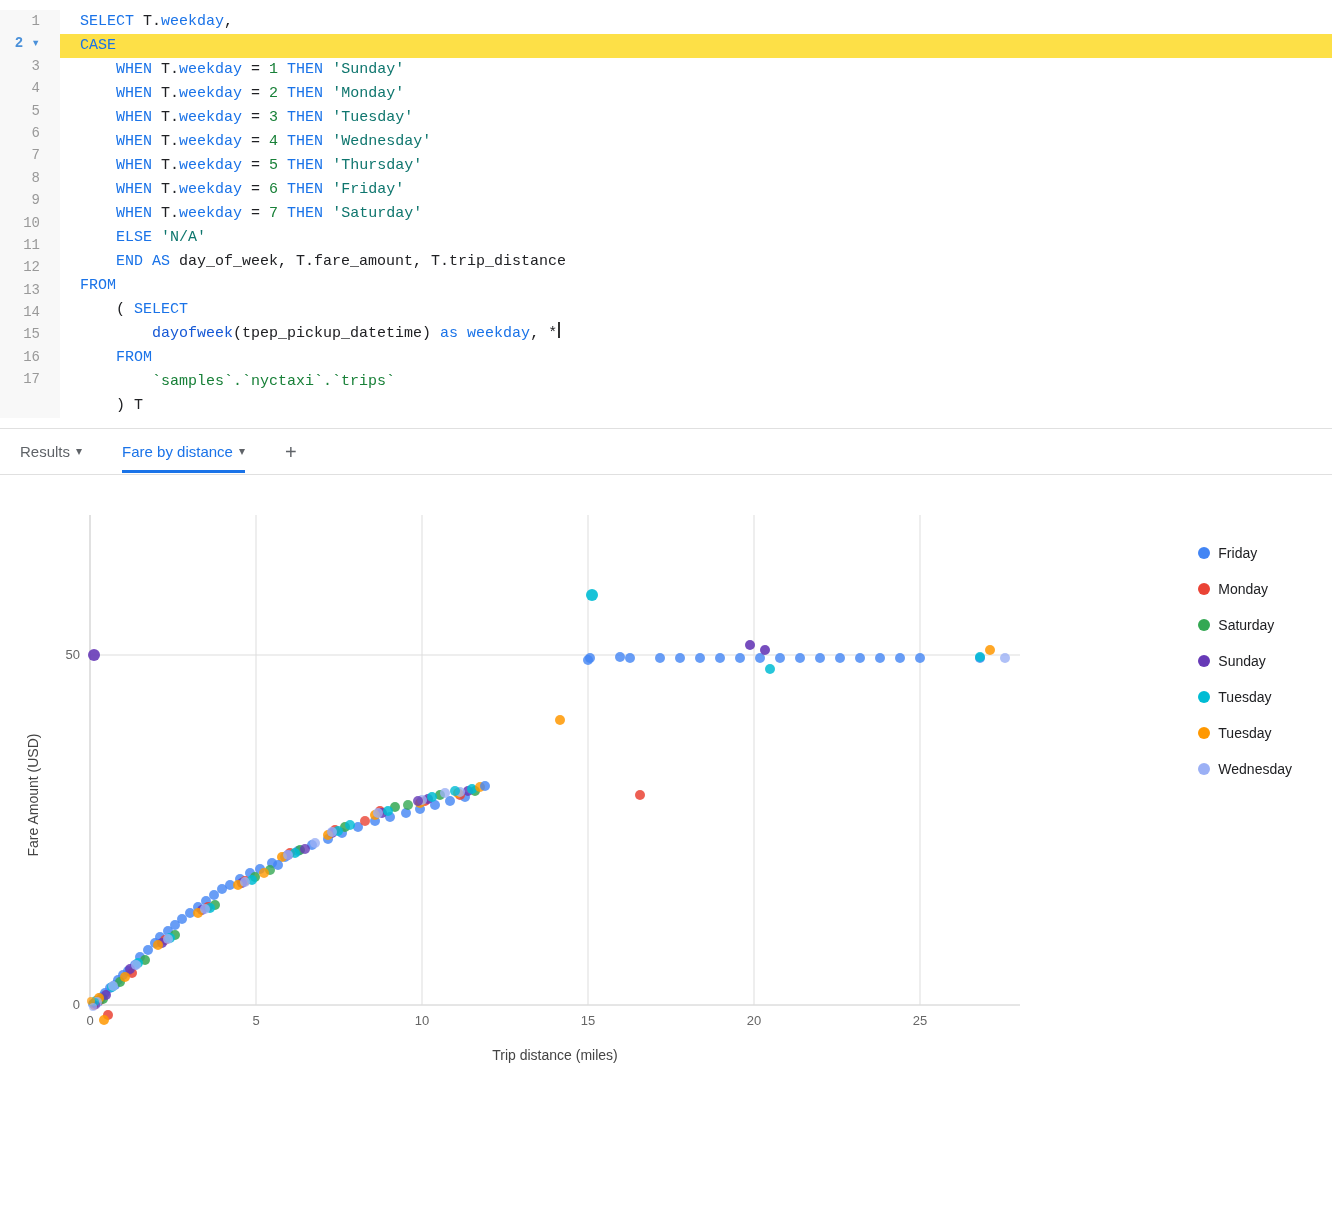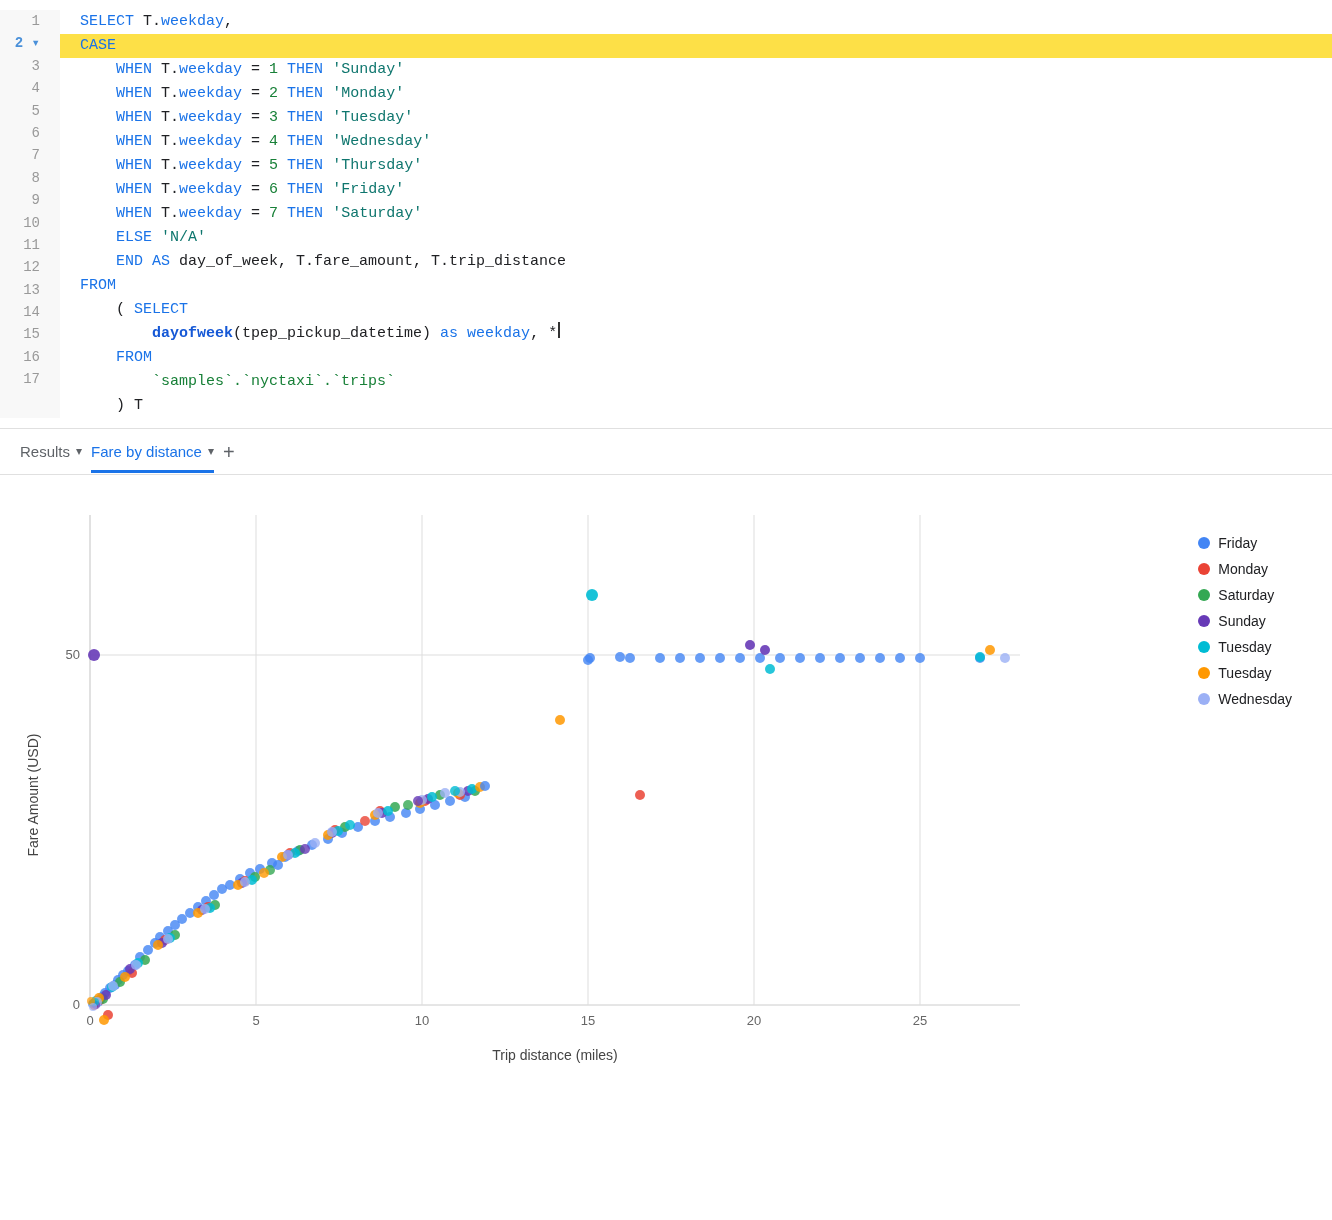--- a/index.html
+++ b/index.html
@@ -64,38 +64,38 @@
       padding-left: 20px;
       margin-right: -20px;
       padding-right: 20px;
     }
 
     
     .kw { color: #1a73e8; font-weight: normal; } 
     .str { color: #0f766e; } 
     .num { color: #188038; } 
     .field { color: #1a73e8; } 
-    .fn { color: #1558d6; font-weight: bold; } 
+    .fn { color: #1558d6; } 
     .tbl { color: #188038; } 
     .plain { color: #202124; }
     .alias { color: #1a73e8; }
     .caret { display: inline-block; width: 2px; height: 16px; background: #333; vertical-align: middle; margin-left: 1px; animation: blink 1s infinite; }
     @keyframes blink { 0%,100%{opacity:1} 50%{opacity:0} }
 
     
     .results-section {
       padding: 0;
     }
 
     .results-tabs {
       display: flex;
       align-items: center;
       padding: 12px 20px 0 20px;
       border-bottom: 1px solid #e0e0e0;
-      gap: 9px;
+      gap: 40px;
     }
 
     .tab {
       display: flex;
       align-items: center;
       gap: 6px;
       padding-bottom: 10px;
       cursor: pointer;
       font-size: 15px;
       color: #5f6368;
@@ -143,20 +143,21 @@
       padding: 40px 20px 0 30px;
       min-width: 130px;
     }
 
     .legend-item {
       display: flex;
       align-items: center;
       gap: 8px;
       font-size: 14px;
       color: #202124;
+      margin-top: 10px;
     }
 
     .legend-dot {
       width: 12px;
       height: 12px;
       border-radius: 50%;
       flex-shrink: 0;
     }
   </style>
 </head>

